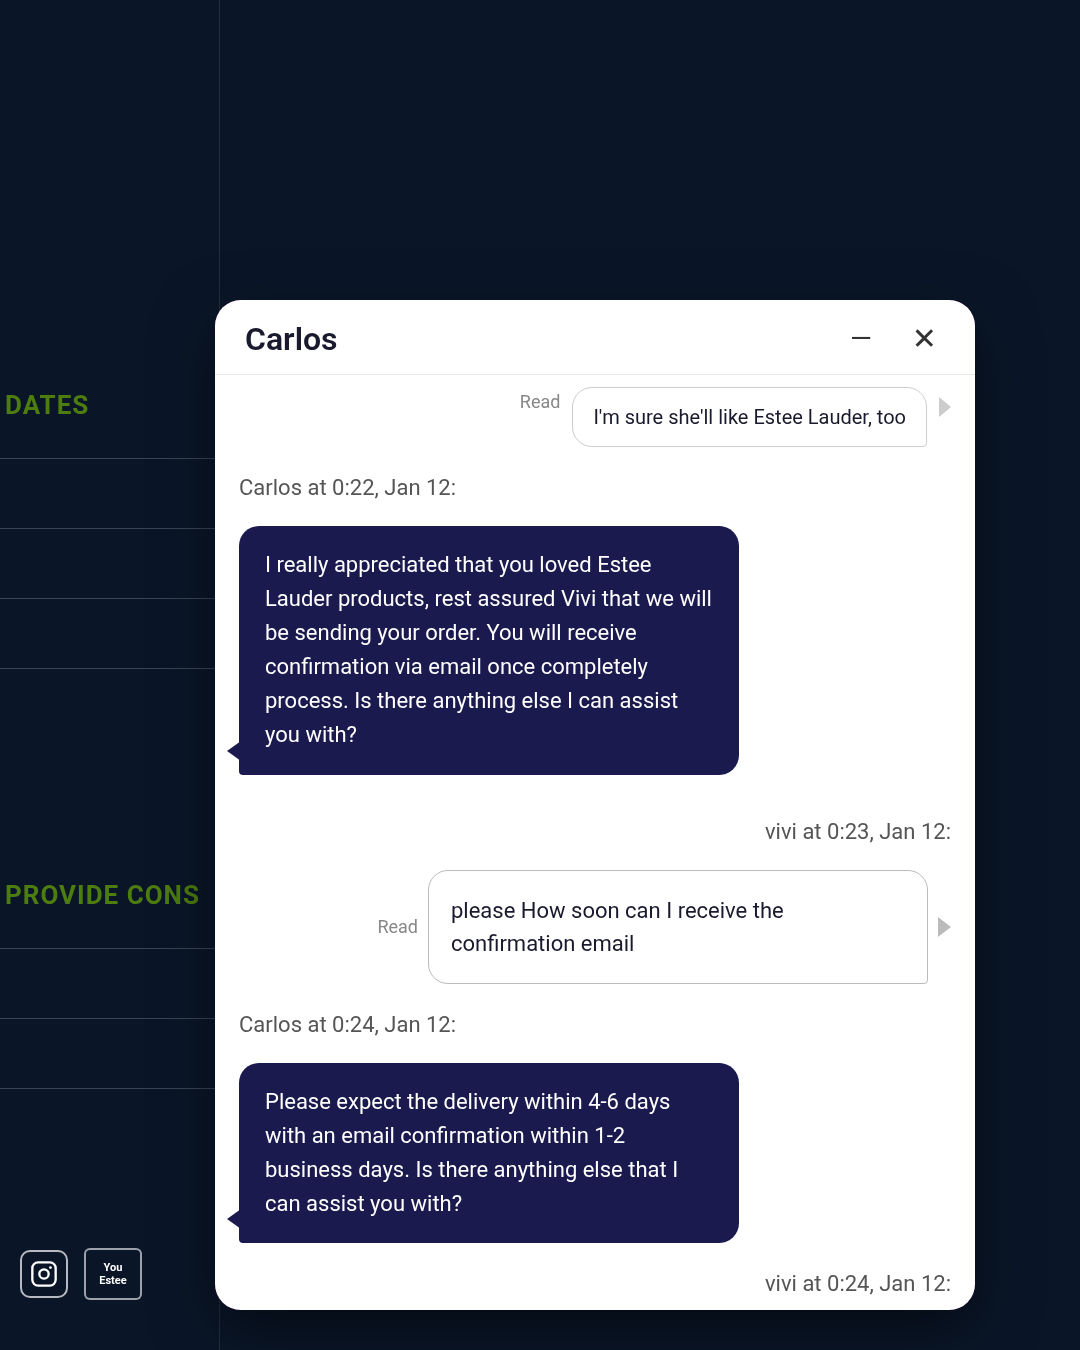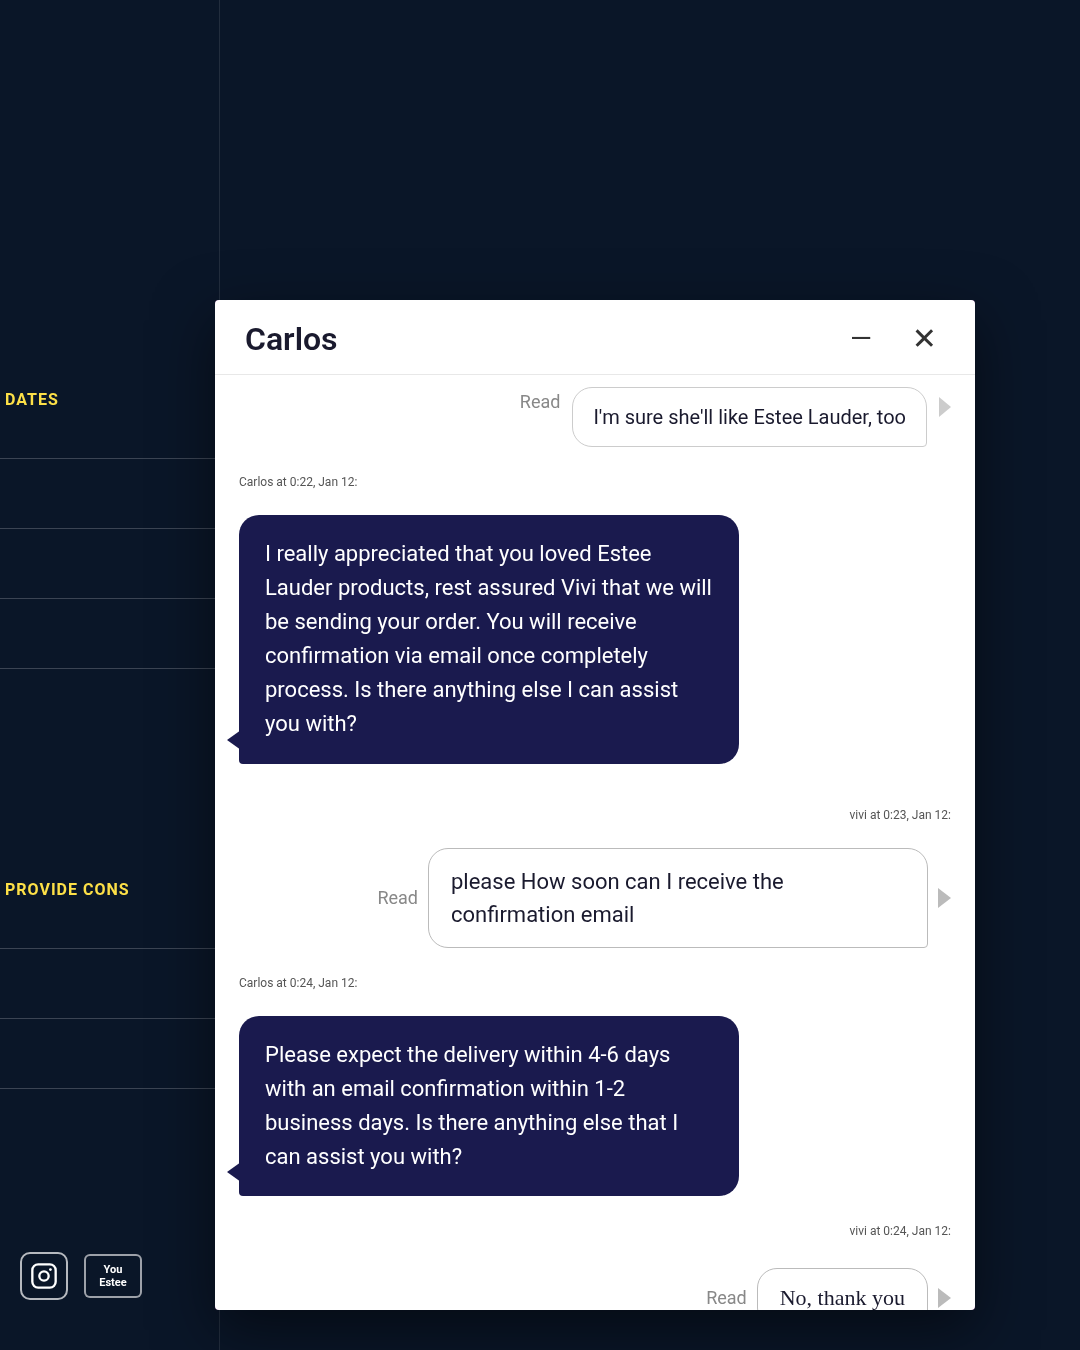--- a/index.html
+++ b/index.html
@@ -26,23 +26,23 @@
       left: 0; top: 0;
       width: 220px;
       height: 100%;
       background: #0a1628;
       border-right: 1px solid rgba(255,255,255,0.1);
     }
 
     .sidebar-label {
       position: absolute;
       left: 0;
-      color: #fde047;
+      color: #4d7c0f;
       font-weight: 700;
-      font-size: 16px;
+      font-size: 26px;
       letter-spacing: 1px;
     }
 
     .sidebar-label-dates {
       top: 390px;
       left: 5px;
     }
 
     .sidebar-label-provide {
       top: 880px;
@@ -75,21 +75,21 @@
       border-radius: 10px;
       display: flex;
       align-items: center;
       justify-content: center;
       color: white;
       font-size: 26px;
     }
 
     .youtube-icon {
       width: 58px;
-      height: 44px;
+      height: 52px;
       background: #0a1628;
       border: 2px solid rgba(255,255,255,0.6);
       border-radius: 6px;
       display: flex;
       flex-direction: column;
       align-items: center;
       justify-content: center;
       color: white;
       font-size: 11px;
       font-weight: bold;
@@ -97,21 +97,21 @@
     }
 
     
     .chat-modal {
       position: absolute;
       top: 300px;
       left: 215px;
       width: 760px;
       height: 1010px;
       background: #701a75;
-      border-radius: 4px;
+      border-radius: 26px;
       box-shadow: 0 20px 60px rgba(0,0,0,0.5);
       display: flex;
       flex-direction: column;
       overflow: hidden;
     }
 
     
     .chat-header {
       background: white;
       padding: 20px 30px 16px;
@@ -192,21 +192,21 @@
       width: 0; height: 0;
       border-top: 10px solid transparent;
       border-bottom: 10px solid transparent;
       border-left: 12px solid #ccc;
       margin-top: 10px;
       flex-shrink: 0;
     }
 
     
     .timestamp {
-      font-size: 12px;
+      font-size: 22px;
       color: #555;
       margin: 4px 0 2px;
     }
 
     
     .bubble-left-wrap {
       display: flex;
       align-items: flex-start;
     }
 
@@ -242,21 +242,21 @@
     .read-label {
       font-size: 18px;
       color: #888;
       flex-shrink: 0;
     }
 
     .bubble-right {
       background: white;
       border: 1.5px solid #bbb;
       border-radius: 20px 20px 4px 20px;
-      padding: 16px 22px;
+      padding: 23px 22px;
       max-width: 500px;
       font-size: 22px;
       color: #1a1a2e;
       line-height: 1.5;
       position: relative;
     }
 
     .arrow-right {
       width: 0; height: 0;
       border-top: 10px solid transparent;

